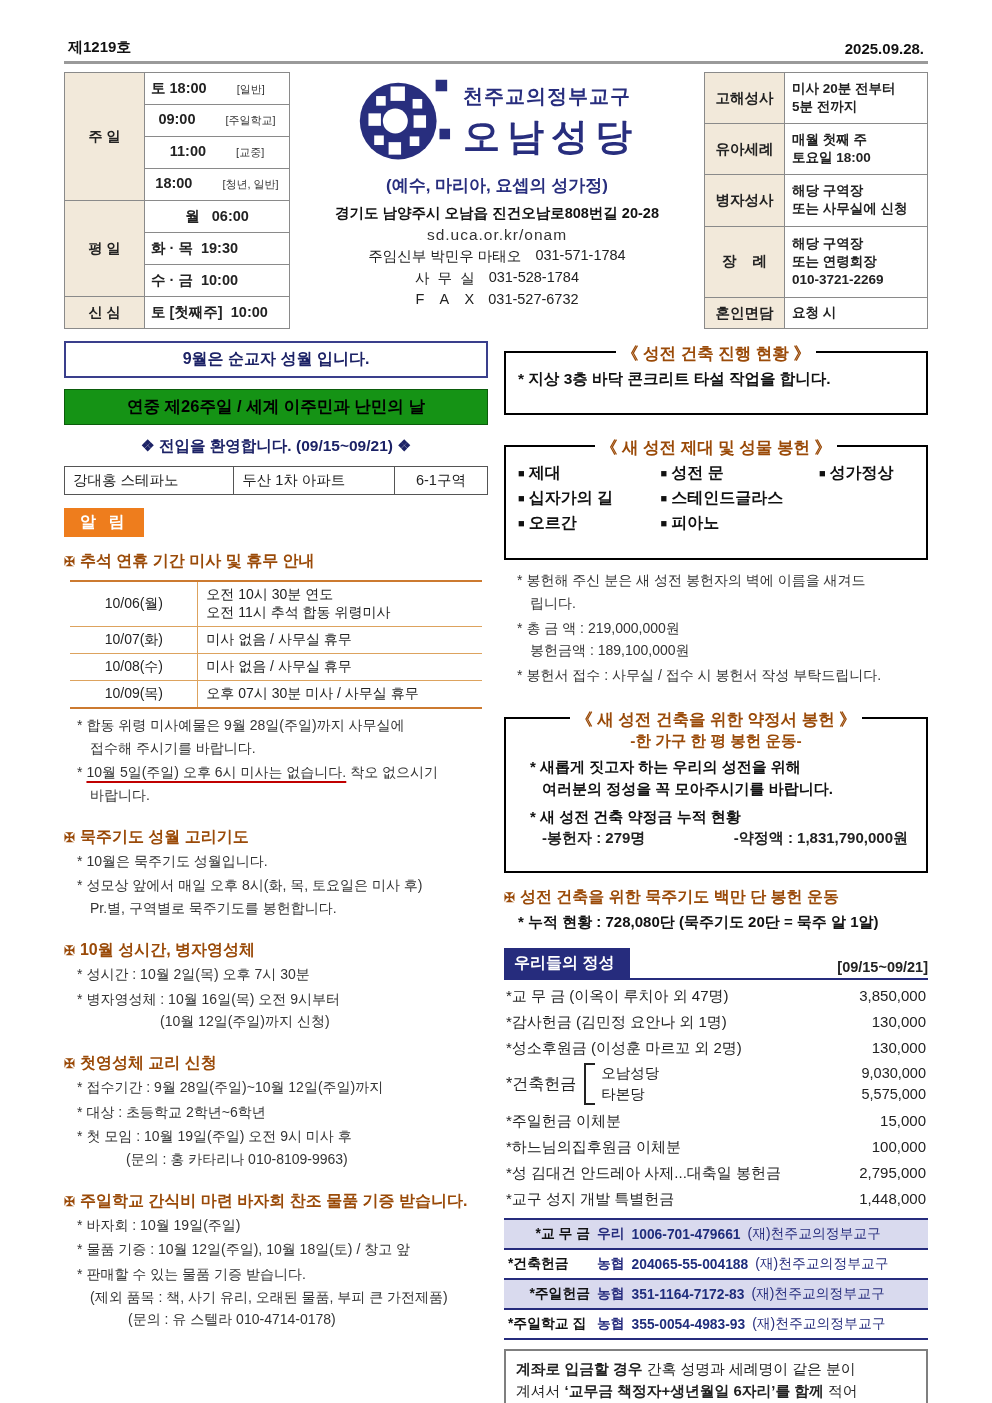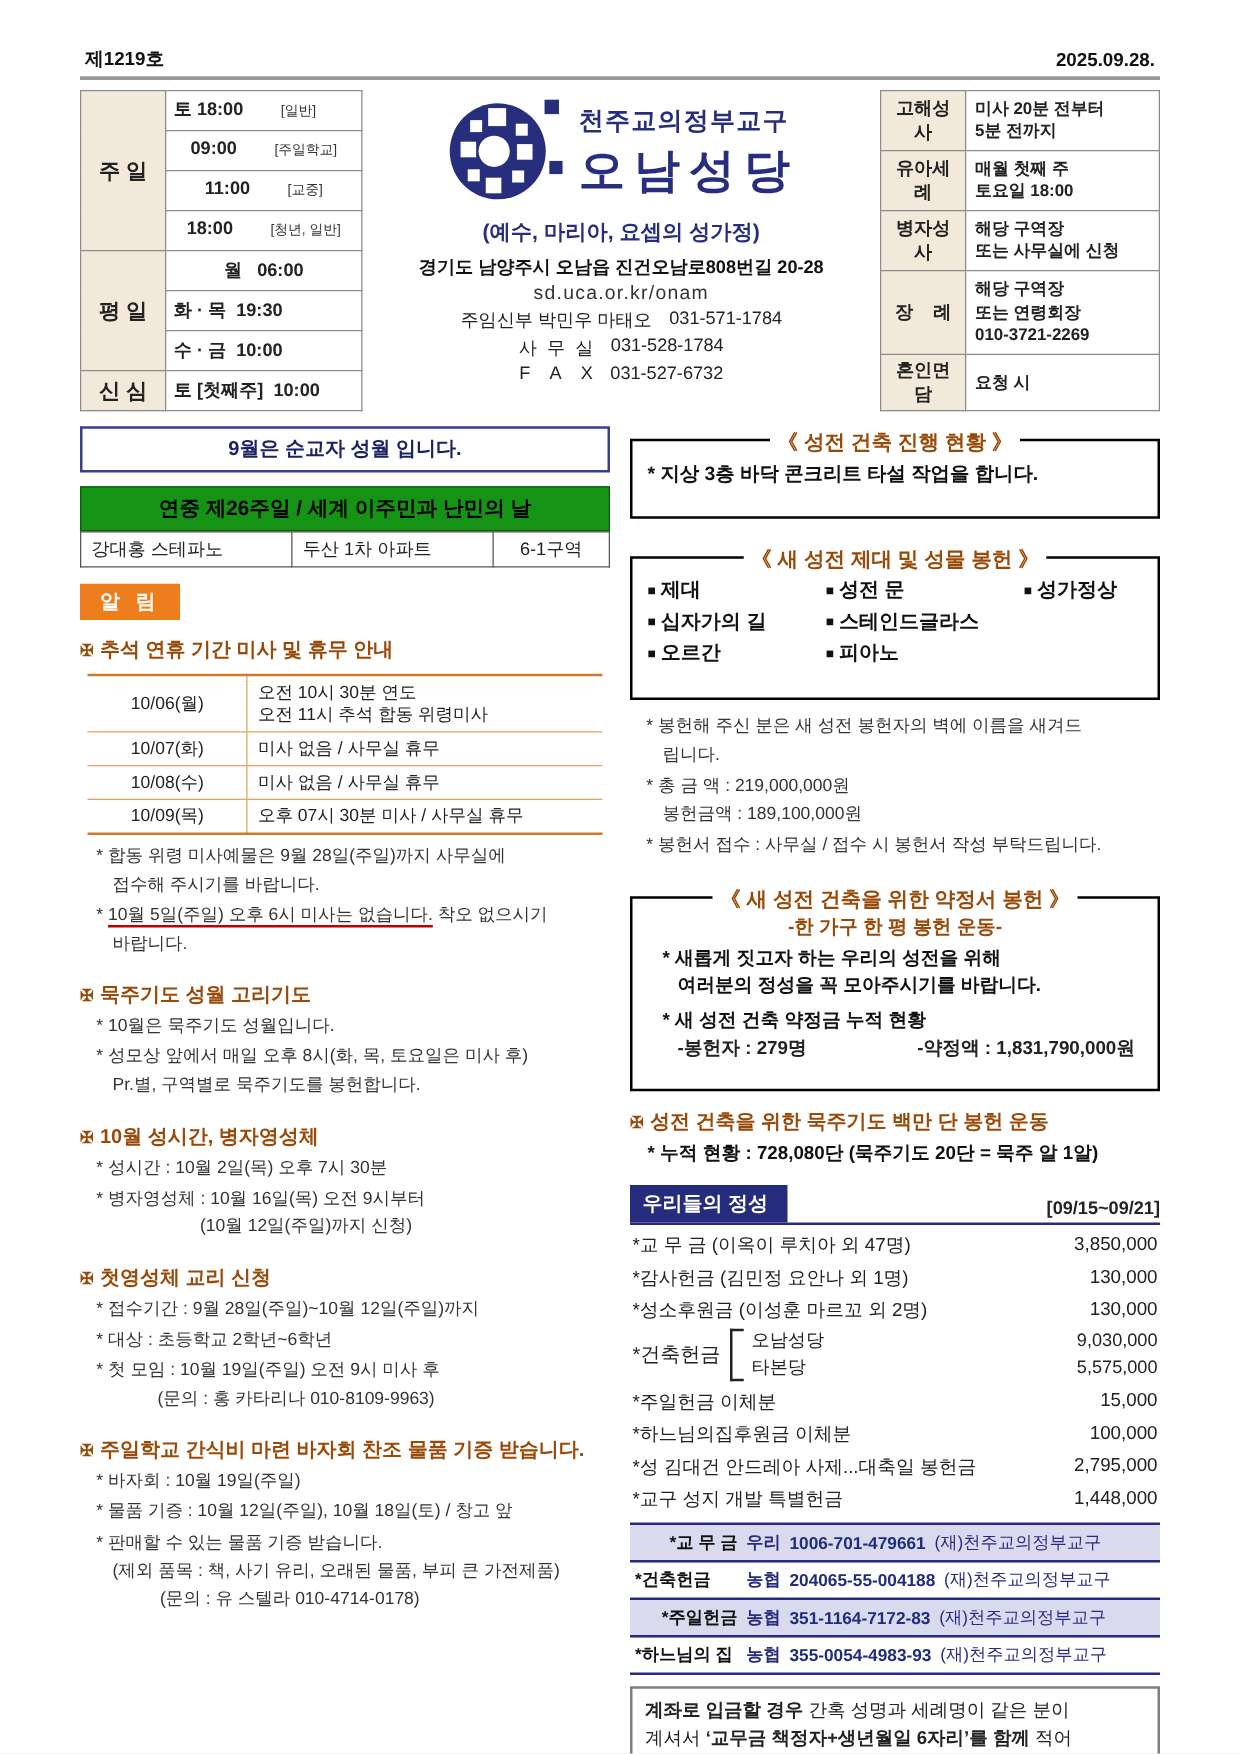--- a/index.html
+++ b/index.html
@@ -14,21 +14,21 @@
 
   
   .meta-row { display:flex; justify-content:space-between; align-items:flex-end;
     font-weight:bold; font-size:15px; color:#111; padding:0 4px 4px 4px;
     border-bottom:3px solid #9a9a9a; }
 
   
   .header { display:flex; gap:10px; margin-top:8px; }
   table.htab { border-collapse:collapse; }
   .htab td { border:1px solid #8a8a8a; padding:2px 6px;font-weight:bold; }
-  .htab .lab { background:#f2e9da; text-align:center; font-size:17px; color:#222; width:68px; }
+  .htab .lab { background:#f2e9da; text-align:center; font-size:14px; color:#222; width:80px; }
 
   .sched { width:226px; }
   .sched td.val { font-size:14.5px; font-weight:bold; height:32px; }
   .sched .note { font-size:11px; font-weight:normal; }
   .sacr { width:224px; }
   .sacr td.val { font-size:13.5px; line-height:1.35; padding:4px 7px; }
   .sacr td.lab { font-size:14.5px; }
 
   .center-col { flex:1; text-align:center; padding-top:2px; }
   .logo-row { display:flex; align-items:center; justify-content:center; gap:12px; }
@@ -250,20 +250,21 @@
     </tbody>
       </table>
   </div>
 
   <div class="columns">
 
     <div class="col">
 
       <div class="month-box">9월은 순교자 성월 입니다.</div>
       <div class="week-banner">연중 제26주일 / 세계 이주민과 난민의 날</div>
+      <div class="welcome">❖ 전입을 환영합니다. (09/15~09/21) ❖</div>
 
       <table class="newcomer">
         <tbody>
             <tr>
           <td style="width:40%">강대홍 스테파노</td>
           <td style="width:38%">두산 1차 아파트</td>
           <td style="width:22%;text-align:center">6-1구역</td>
         </tr>
       </tbody>
         </table>
@@ -475,21 +476,21 @@
           <span class="acct-num">204065-55-004188</span>
           <span class="acct-holder">(재)천주교의정부교구</span>
         </div>
         <div class="acct-row hl">
           <span class="acct-label">*주일헌금</span>
           <span class="acct-bank">농협</span>
           <span class="acct-num">351-1164-7172-83</span>
           <span class="acct-holder">(재)천주교의정부교구</span>
         </div>
         <div class="acct-row">
-          <span class="acct-label">*하느님의 집</span>
+          <span class="acct-label">*주일학교 집</span>
           <span class="acct-bank">농협</span>
           <span class="acct-num">355-0054-4983-93</span>
           <span class="acct-holder">(재)천주교의정부교구</span>
         </div>
       </div>
 
       <div class="dep-box">
         <div>
           <span class="b">계좌로 입금할 경우</span><span> 간혹 성명과 세례명이 같은 분이</span>
         </div>

